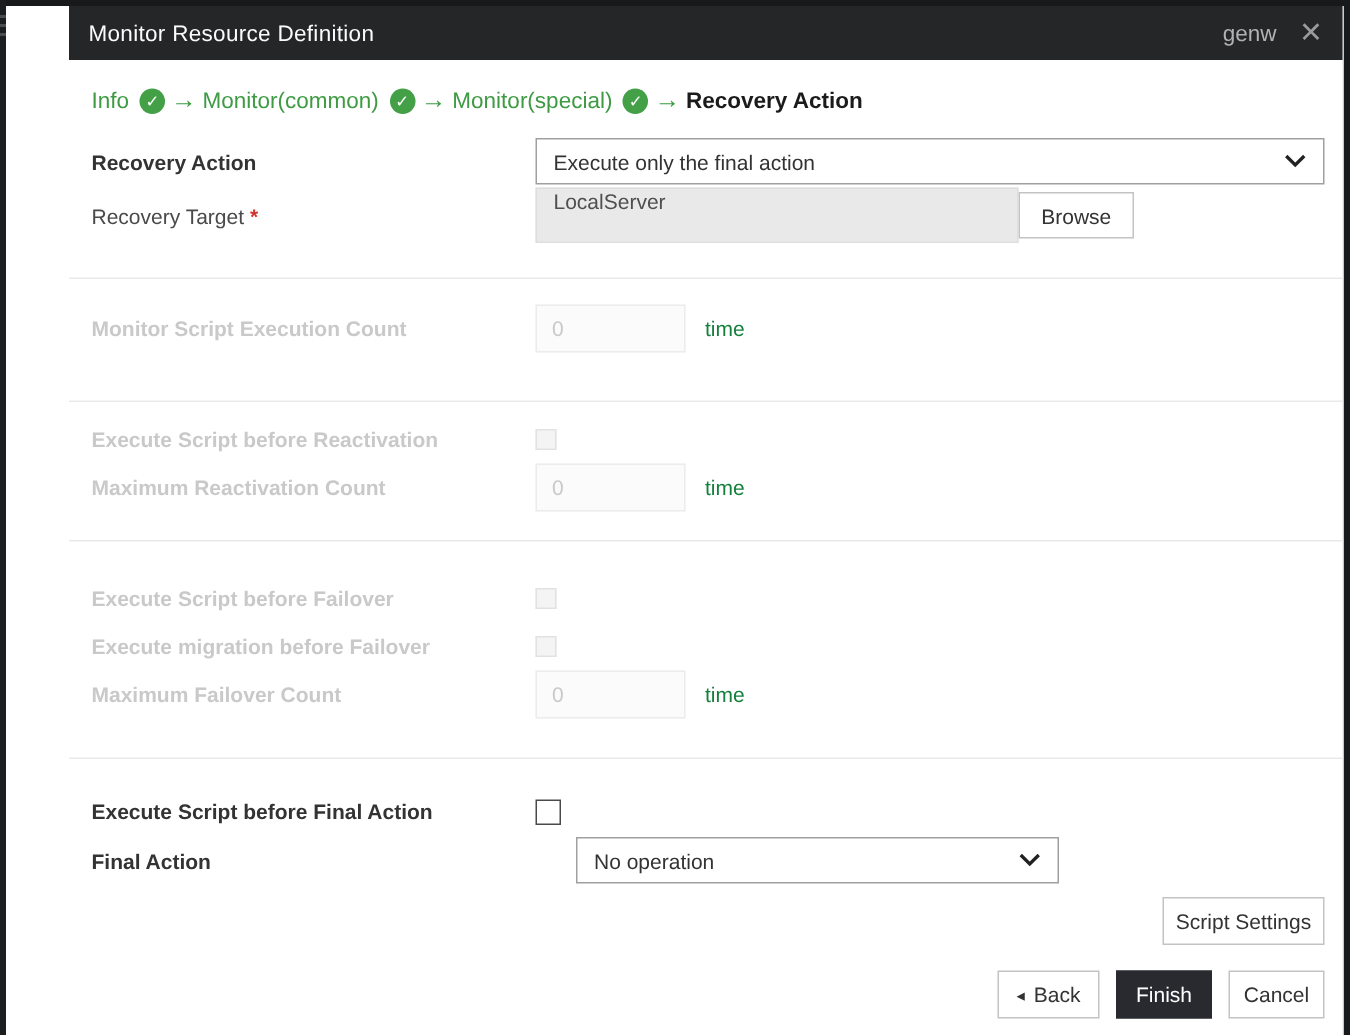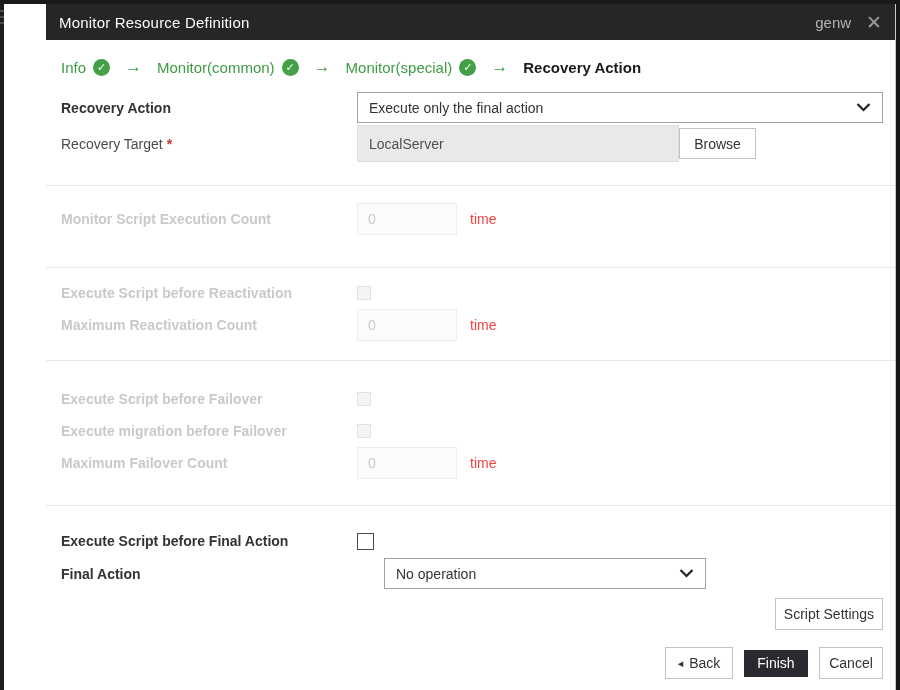--- a/index.html
+++ b/index.html
@@ -16,21 +16,21 @@
             background:#ffffff; border-right:1px solid #c9c9c9;padding-left:42px; }
   .titlebar { height:36px; background:#242628; display:flex; align-items:center; padding:0 13px; }
   .titlebar .title { color:#fbfbfb; font-size:15px; letter-spacing:.2px; flex:1; }
   .titlebar .user { color:#b2b2b2; font-size:15px; margin-right:15px; }
   .titlebar .close { color:#9b9b9b; font-size:19px; line-height:1; cursor:pointer; font-weight:bold; }
 
   .body { position:relative; height:650px; background:#fff; }
 
   
   .crumbs { position:absolute; left:15px; top:14px; height:26px; display:flex; align-items:center;
-            gap:15px; font-size:15px; }
+            gap:4px; font-size:15px; }
   .crumb { display:flex; align-items:center; gap:7px; color:#3e9b43; cursor:pointer; }
   .crumb.current { color:#1b1b1b; font-weight:bold; cursor:default; }
   .check-badge { width:17px; height:17px; border-radius:50%; background:#43a047; color:#fff;
                  font-size:11px; font-weight:bold; display:flex; align-items:center;
                  justify-content:center; }
   .crumb-arrow { color:#3e9b43; font-size:17px; font-weight:bold; }
 
   
   .row { position:absolute; left:15px; right:12px; display:flex; align-items:center; }
   .lbl { width:296px; flex:none; font-size:14px; font-weight:bold; color:#333; }
@@ -38,29 +38,29 @@
   .lbl.dis { color:#c9c9c9; }
   .req { color:#d0342c; margin-left:4px; font-weight:bold; }
 
   
   .select { height:31px; border:1px solid #a0a0a0; background:#fff; display:flex;
             align-items:center; justify-content:space-between; padding:0 11px;
             font-size:14px; color:#333; cursor:pointer; }
   .select svg { flex:none; }
 
   .ro-field { width:322px; height:37px; background:#e9e9e9; border:1px solid #dedede;
-              display:flex; align-items:center; padding:0 11px; font-size:14px; color:#4f4f4f; }
+              display:flex; align-items:flex-start; padding:0 11px; font-size:14px; color:#4f4f4f; }
   .btn { background:#fff; border:1px solid #c3c3c3; color:#333; font-size:14px;
          display:inline-flex; align-items:center; justify-content:center; cursor:pointer; }
   .btn.dark { background:#282a30; border:1px solid #282a30; color:#fff; }
 
   .num-input { width:100px; height:32px; border:1px solid #ececec; background:#fbfbfb;
                color:#c9c9c9; font-size:14px; padding:0 10px; font-family:inherit; }
   .unit { margin-left:13px; font-size:14px; color:#c9c9c9; }
-  .unit.dis { color:#ef4444; }
+  .unit.dis { color:#15803d; }
 
   input[type=checkbox] { appearance:none; -webkit-appearance:none; background:#fff;
       border:1px solid #4a4a4a; width:17px; height:17px; cursor:pointer; }
   input[type=checkbox]:disabled { width:14px; height:14px; background:#f4f4f4;
       border:1px solid #e2e2e2; cursor:default; }
 
   .sep { position:absolute; left:0; right:0; height:1px; background:#e9e9e9; }
 </style>
 </head>
 <body>
@@ -181,19 +181,19 @@
 
       <div class="row" style="top:558px; height:32px; justify-content:flex-end;">
         <button class="btn" style="width:108px; height:32px;">Script Settings</button>
       </div>
 
       <div class="row" style="top:607px; height:32px; justify-content:flex-end; gap:11px;">
         <button class="btn" style="width:68px; height:32px; gap:6px;">
           <span style="font-size:11px;">◂</span>
           <span>Back</span>
         </button>
-        <button class="btn dark" style="width:64px; height:27px;">Finish</button>
+        <button class="btn dark" style="width:64px; height:32px;">Finish</button>
         <button class="btn" style="width:64px; height:32px;">Cancel</button>
       </div>
 
     </div>
   </div>
 </div>
 
 </body></html>

